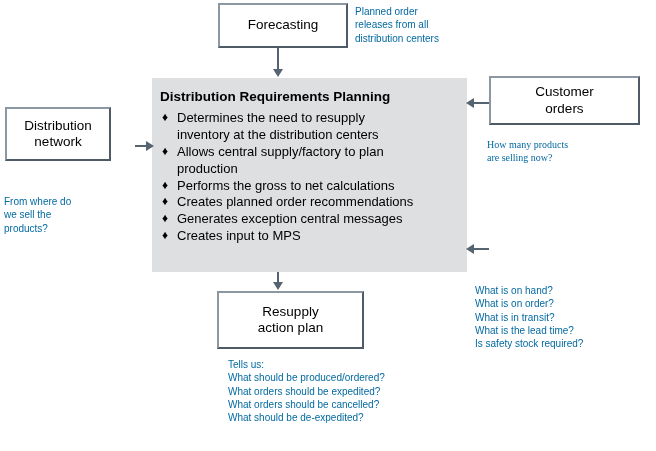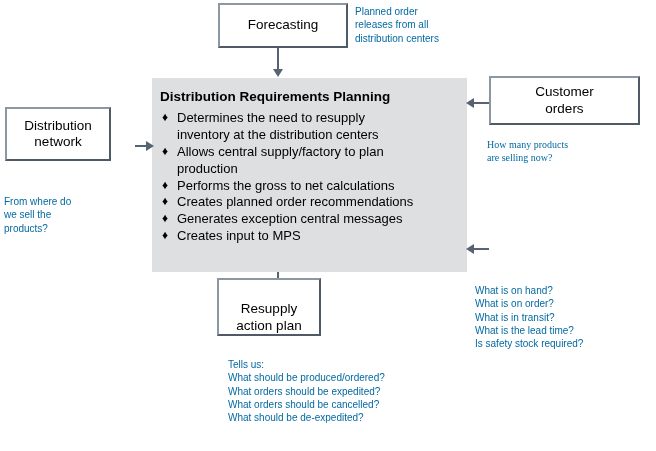--- a/index.html
+++ b/index.html
@@ -204,21 +204,21 @@
     <div>we sell the</div>
     <div>products?</div>
   </div>
 
   <div class="line-h" style="left:135px; top:145px; width:12px;"></div>
   <div class="arrow arrow-right" style="left:146px; top:141px;"></div>
 
   <div class="line-v" style="left:277px; top:272px; height:11px;"></div>
   <div class="arrow arrow-down" style="left:273px; top:282px;"></div>
 
-  <div class="box" style="left:217px; top:278px; width:104px; height:58px;align-items:flex-end;">
+  <div class="box" style="left:217px; top:291px; width:147px; height:58px;">
     <div>
       <span>Resupply</span>
       <span>action plan</span>
     </div>
   </div>
 
   <div class="caption" style="left:228px; top:358px;">
     <div>Tells us:</div>
     <div>What should be produced/ordered?</div>
     <div>What orders should be expedited?</div>

